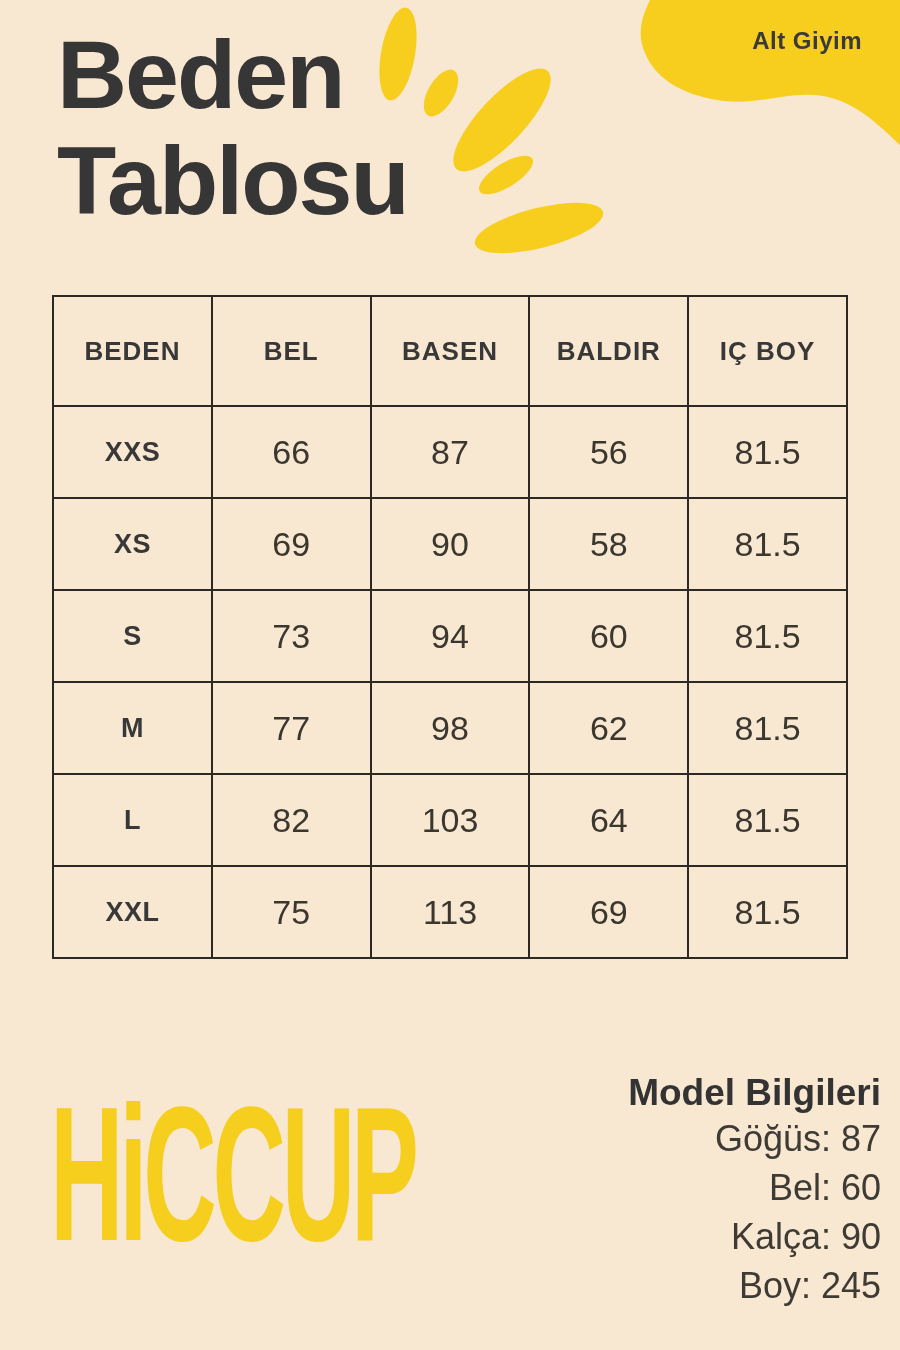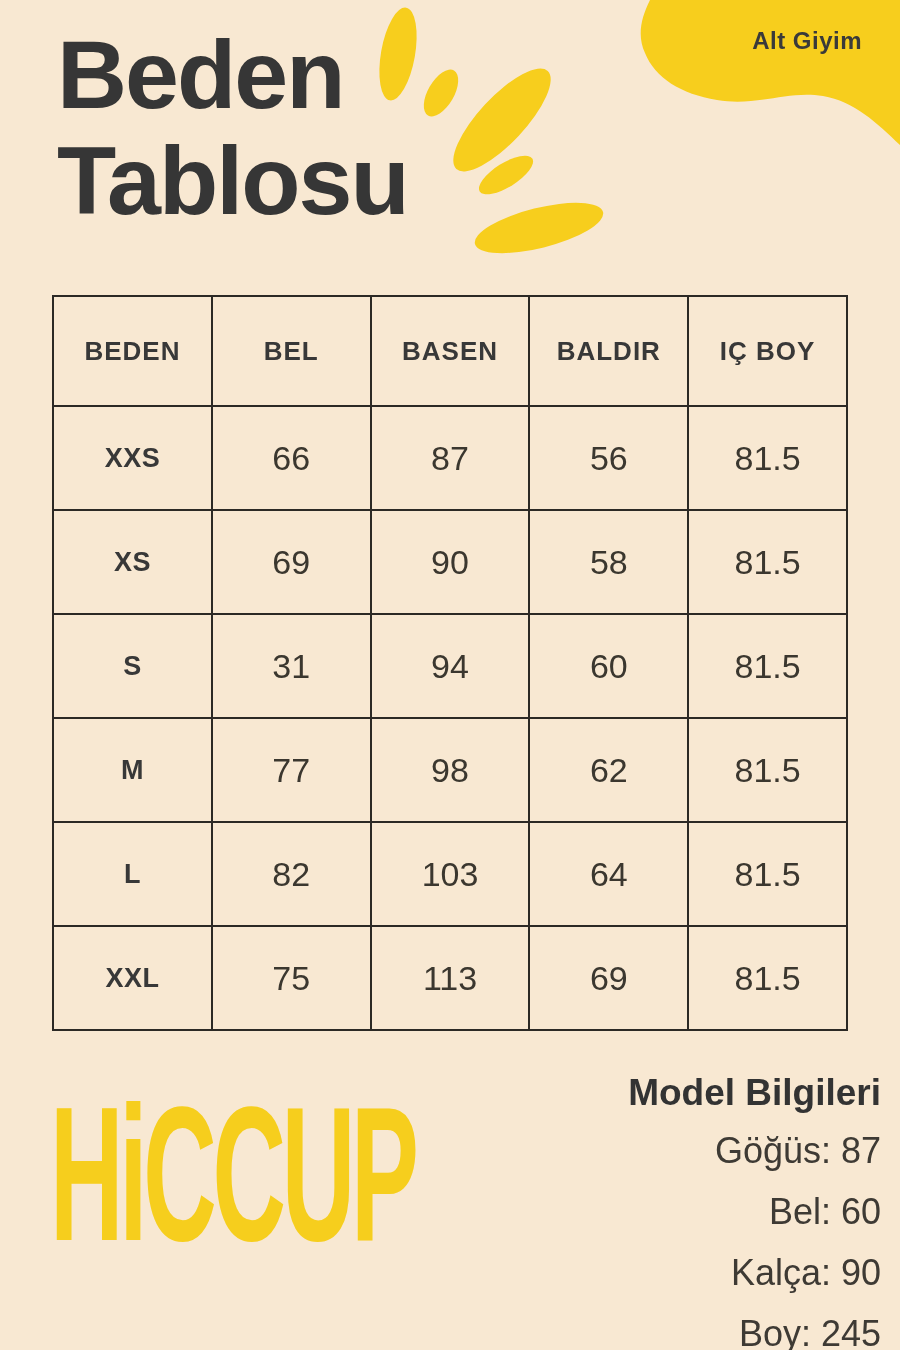--- a/index.html
+++ b/index.html
@@ -26,42 +26,42 @@
   .size-table-wrap{position:absolute;left:52px;top:295px;}
   table.size-table{
     border-collapse:collapse;table-layout:fixed;width:796px;
   }
   .size-table th,.size-table td{
     border:2px solid #2c2925;
     text-align:center;vertical-align:middle;
     padding:0;
   }
   .size-table thead tr{height:110px;}
-  .size-table tbody tr{height:104px;}
+  .size-table tbody tr{height:92px;}
   .size-table th{
     font-size:26px;font-weight:800;color:#383838;letter-spacing:1px;
   }
   td.size-cell{font-size:27px;font-weight:800;color:#383838;letter-spacing:0.5px;}
   td.num-cell{font-size:34px;font-weight:400;color:#3b372f;margin-top:16px;}
   
   .brand{
     position:absolute;left:50px;top:1078px;
     font-size:192px;font-weight:800;line-height:1;
     color:#f6ce1d;letter-spacing:-8px;
     transform:scaleX(0.53);transform-origin:0 0;
     white-space:nowrap;
   }
   .model-info{
     position:absolute;right:19px;top:1072px;text-align:right;
   }
   .model-title{
     font-size:37px;font-weight:800;color:#333333;
   }
   .model-item{
-    font-size:36px;font-weight:400;color:#3e3a34;line-height:49px;margin-top:12px;
+    font-size:36px;font-weight:400;color:#3e3a34;line-height:49px;
   }
 </style>
 </head>
 <body>
 
 <div class="page">
 
   <svg class="badge-blob" viewBox="0 0 262 152" preserveAspectRatio="none" aria-hidden="true">
     <path d="M12,0 C3,18 -1,36 7,53 C17,78 43,94 79,100
              C119,107 149,90 185,96 C216,101 239,123 262,145 L262,0 Z" fill="#f7ce1d"></path>
@@ -104,21 +104,21 @@
         </tr>
         <tr>
           <td class="size-cell">XS</td>
           <td class="num-cell">69</td>
           <td class="num-cell">90</td>
           <td class="num-cell">58</td>
           <td class="num-cell">81.5</td>
         </tr>
         <tr>
           <td class="size-cell">S</td>
-          <td class="num-cell">31</td>
+          <td class="num-cell">73</td>
           <td class="num-cell">94</td>
           <td class="num-cell">60</td>
           <td class="num-cell">81.5</td>
         </tr>
         <tr>
           <td class="size-cell">M</td>
           <td class="num-cell">77</td>
           <td class="num-cell">98</td>
           <td class="num-cell">62</td>
           <td class="num-cell">81.5</td>

